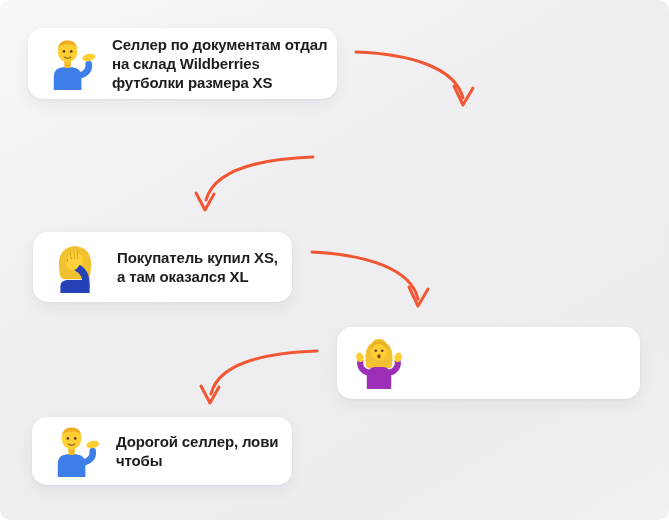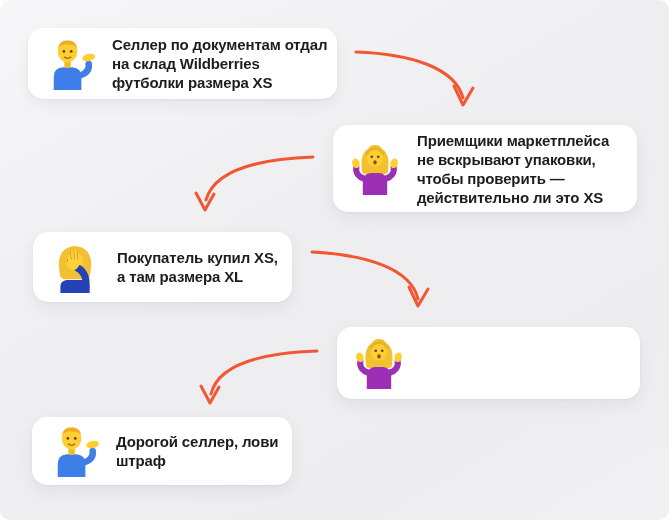--- a/index.html
+++ b/index.html
@@ -100,45 +100,36 @@
 
   <div class="card" style="left:28px;top:28px;width:309px;height:71px">
     <svg class="emoji" viewBox="0 0 64 64">
         <use href="#e-man"></use>
       </svg>
     <div class="txt">Селлер по документам отдал
 на склад Wildberries
 футболки размера XS</div>
   </div>
 
-  <div class="card" style="left:333px;top:125px;width:304px;height:87px">
-    <svg class="emoji" viewBox="0 0 64 64">
-        <use href="#e-shrug"></use>
-      </svg>
-    <div class="txt">Приемщики маркетплейса
-не вскрывают упаковки,
-чтобы проверить —
-действительно ли это XS</div>
-  </div>
 
   <div class="card" style="left:33px;top:232px;width:259px;height:70px">
     <svg class="emoji" viewBox="0 0 64 64">
         <use href="#e-facepalm"></use>
       </svg>
     <div class="txt">Покупатель купил XS,
-а там размера XL</div>
+а там оказался XL</div>
   </div>
 
   <div class="card" style="left:337px;top:327px;width:303px;height:72px">
     <svg class="emoji" viewBox="0 0 64 64">
         <use href="#e-shrug"></use>
       </svg>
   </div>
 
   <div class="card" style="left:32px;top:417px;width:260px;height:68px">
     <svg class="emoji" viewBox="0 0 64 64">
         <use href="#e-man"></use>
       </svg>
     <div class="txt">Дорогой селлер, лови
-штраф</div>
+чтобы</div>
   </div>
 
 </div>
 
 </body></html>

